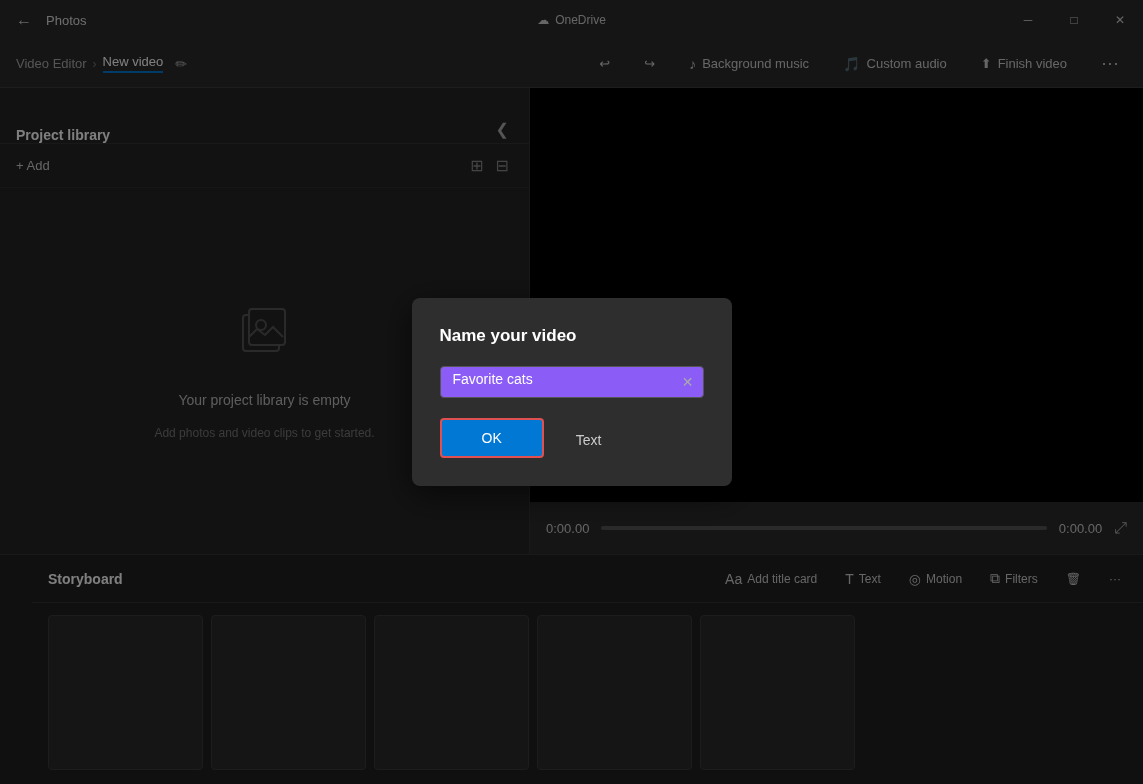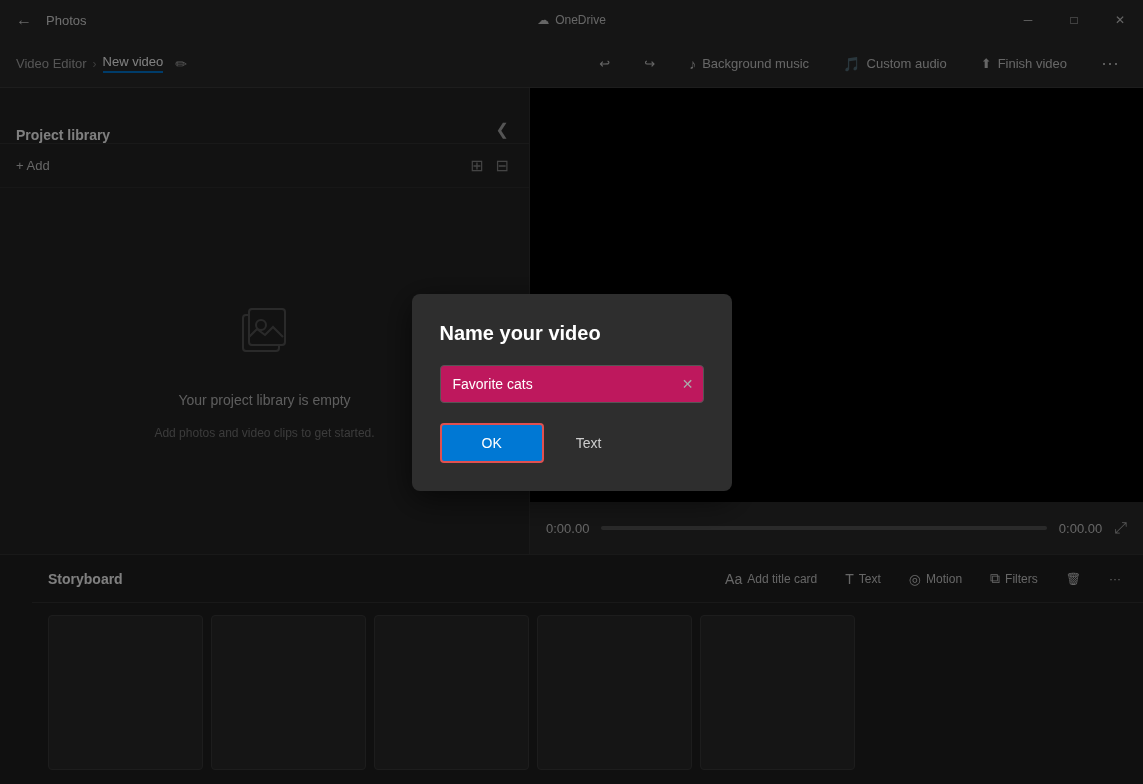--- a/index.html
+++ b/index.html
@@ -290,54 +290,55 @@
       z-index: 1000;
     }
     .modal {
       background: #2e2e2e;
       border-radius: 8px;
       padding: 28px;
       width: 320px;
       box-shadow: 0 8px 32px rgba(0,0,0,0.6);
     }
     .modal-title {
-      font-size: 20px;
+      font-size: 17px;
       font-weight: 600;
       margin-bottom: 20px;
       color: #fff;
     }
     .modal-input-wrapper {
       position: relative;
       margin-bottom: 20px;
     }
     .modal-input {
       width: 100%;
-      background: #be185d;
+      background: #8b5cf6;
       border: 1px solid #555;
       border-radius: 4px;
       color: #fff;
       font-size: 14px;
-      padding: 10px 36px 10px 12px;
+      padding: 4px 36px 10px 12px;
       outline: none;
     }
     .clear-btn {
       position: absolute;
       right: 10px;
       top: 50%;
       transform: translateY(-50%);
       color: #aaa;
       font-size: 14px;
       cursor: pointer;
       background: none;
       border: none;
     }
     .modal-buttons {
       display: flex;
       gap: 12px;
       justify-content: flex-start;
+      align-items: flex-end;
     }
     .ok-btn {
       background: #0078d4;
       color: #fff;
       border: 2px solid #e05050;
       border-radius: 4px;
       padding: 10px 40px;
       font-size: 14px;
       cursor: pointer;
       font-weight: 500;

